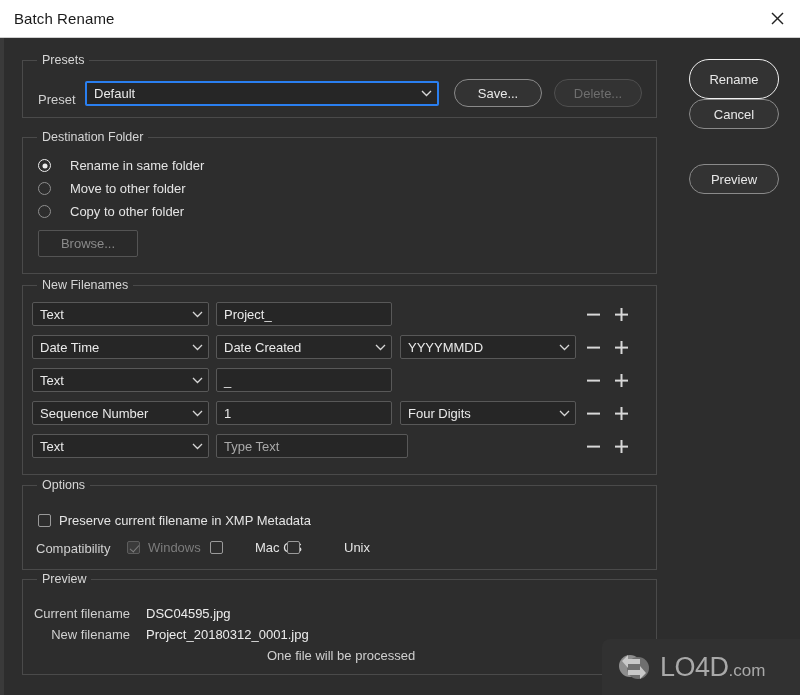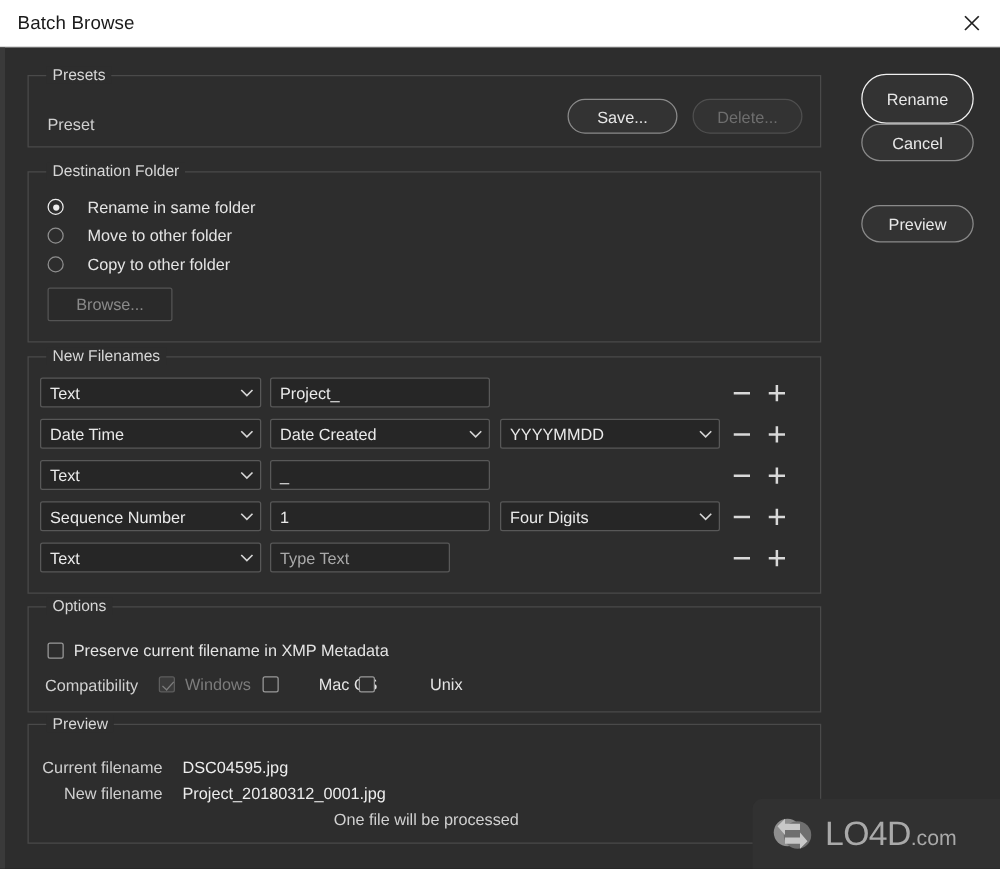--- a/index.html
+++ b/index.html
@@ -185,36 +185,44 @@
     font-family: "Liberation Sans", sans-serif;
   }
   .wm-text .dot { font-size: 17px; letter-spacing: 0; }
 </style>
 </head>
 <body>
 
 <div id="app">
 
   <div class="titlebar">
-    <div class="titlebar-text">Batch Browse</div>
+    <div class="titlebar-text">Batch Rename</div>
     <div class="close-btn">
       <svg width="13" height="13" viewBox="0 0 13 13">
         <line x1="1" y1="1" x2="12" y2="12" stroke="#222" stroke-width="1.4"></line>
         <line x1="12" y1="1" x2="1" y2="12" stroke="#222" stroke-width="1.4"></line>
       </svg>
     </div>
   </div>
 
   <div class="body">
     <div class="left-edge"></div>
 
     <div class="group" style="left:22px; top:22px; width:635px; height:58px;">
       <div class="group-label">Presets</div>
     </div>
     <div class="stext" style="left:38px; top:54px;">Preset</div>
+    <div class="combo focused" style="left:85px; top:43px; width:354px; height:25px;">
+      <div class="combo-text">Default</div>
+      <div class="chev">
+        <svg width="11" height="7" viewBox="0 0 11 7">
+            <polyline points="1,1 5.5,5.5 10,1" fill="none" stroke="#d6d6d6" stroke-width="1.4"></polyline>
+          </svg>
+      </div>
+    </div>
     <div class="pill" style="left:454px; top:41px; width:88px; height:28px;">Save...</div>
     <div class="pill disabled" style="left:554px; top:41px; width:88px; height:28px;">Delete...</div>
 
     <div class="group" style="left:22px; top:99px; width:635px; height:137px;">
       <div class="group-label">Destination Folder</div>
     </div>
 
     <div class="radio-row" style="left:38px; top:120px;">
       <div class="radio checked"></div>
       <div class="radio-label">Rename in same folder</div>
@@ -342,21 +350,21 @@
     </div>
 
     <div class="combo" style="left:32px; top:396px; width:177px; height:24px;">
       <div class="combo-text">Text</div>
       <div class="chev">
         <svg width="11" height="7" viewBox="0 0 11 7">
             <polyline points="1,1 5.5,5.5 10,1" fill="none" stroke="#d6d6d6" stroke-width="1.3"></polyline>
           </svg>
       </div>
     </div>
-    <div class="textbox placeholder" style="left:216px; top:396px; width:144px; height:24px;">Type Text</div>
+    <div class="textbox placeholder" style="left:216px; top:396px; width:192px; height:24px;">Type Text</div>
     <div class="iconbtn" style="left:583px; top:398px;">
       <svg width="15" height="15" viewBox="0 0 15 15">
           <rect x="1" y="6.6" width="13" height="2" fill="#d8d8d8"></rect>
         </svg>
     </div>
     <div class="iconbtn" style="left:611px; top:398px;">
       <svg width="15" height="15" viewBox="0 0 15 15">
           <rect x="1" y="6.6" width="13" height="2" fill="#d8d8d8"></rect>
           <rect x="6.5" y="1" width="2" height="13" fill="#d8d8d8"></rect>
         </svg>

